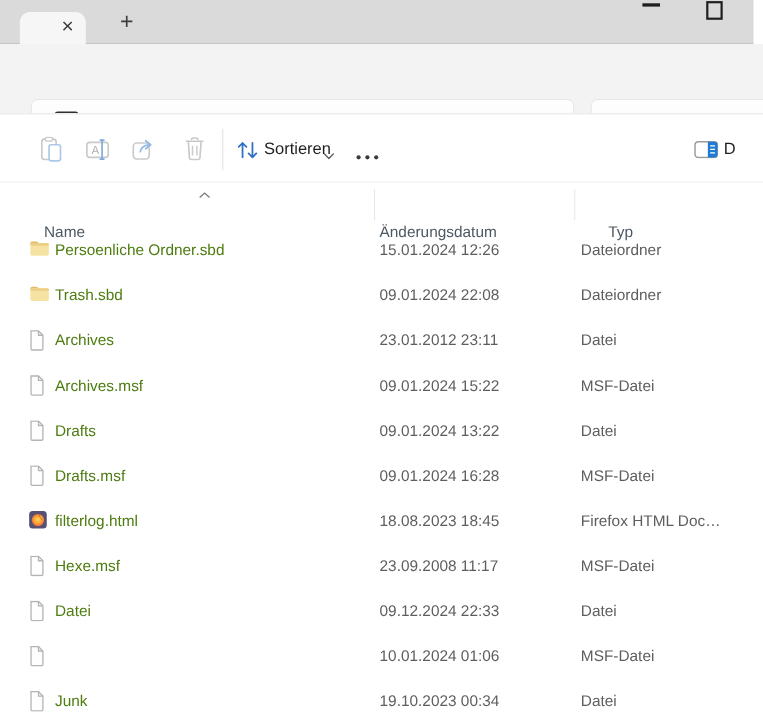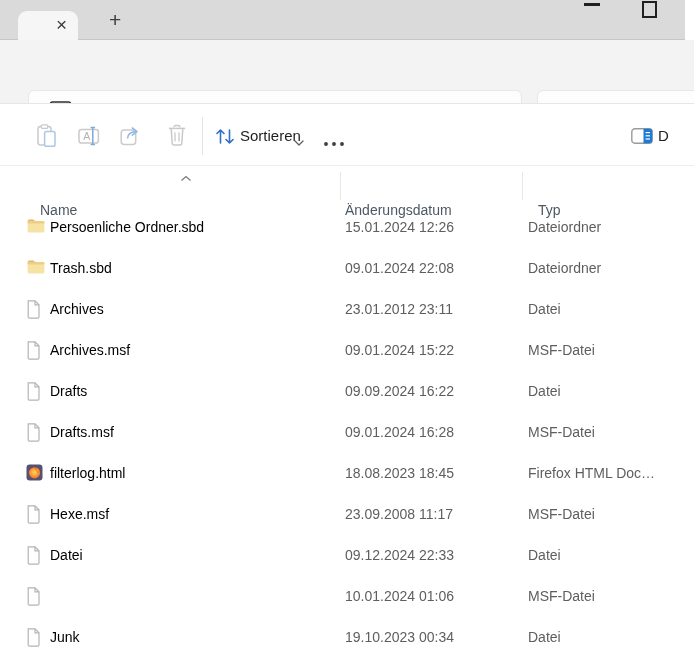--- a/index.html
+++ b/index.html
@@ -44,32 +44,32 @@
   .tb-sort-label{left:240px;top:127px;font-size:15px;color:#1f1f1f;}
   .tb-sort-chev{left:294px;top:133px;}
   .tb-more{left:323px;top:133px;}
   .tb-details-icon{left:631px;top:128px;}
   .tb-details-label{left:658px;top:127px;font-size:15px;color:#1f1f1f;white-space:nowrap;}
 
   
   .hdr{position:absolute;top:178px;font-size:14px;color:#4c5863;margin-top:24px;}
   .hdr-name{left:40px;}
   .hdr-date{left:345px;}
-  .hdr-type{left:538px;}
+  .hdr-type{left:553px;}
   .hdr-caret{position:absolute;left:180px;top:168px;}
   .hdr-vsep{position:absolute;top:172px;width:1px;height:28px;background:#e8e8e8;cursor:col-resize;}
   .hdr-vsep1{left:340px;}
   .hdr-vsep2{left:522px;}
 
   
   #file-rows{position:absolute;left:0;top:207px;width:694px;}
   .row{position:relative;width:694px;height:41px;}
   .row span{position:absolute;top:0;line-height:41px;font-size:14px;white-space:nowrap;}
   .ficon{left:26px;top:11px !important;line-height:normal !important;}
-  .fname{left:50px;color:#000000;}
+  .fname{left:50px;color:#4d7c0f;}
   .fdate{left:345px;color:#5e5e5e;}
   .ftype{left:528px;color:#5e5e5e;}
 </style>
 </head>
 <body>
 
 <svg width="0" height="0" style="position:absolute">
   <defs>
     <radialGradient id="fxg" cx="50%" cy="45%" r="60%">
       <stop offset="0%" stop-color="#ffd54f"></stop>
@@ -238,21 +238,21 @@
         <span class="fname">Archives.msf</span>
         <span class="fdate">09.01.2024 15:22</span>
         <span class="ftype">MSF-Datei</span>
       </div>
       <div class="row">
         <span class="ficon"><svg width="15" height="19" viewBox="0 0 15 19">
             <path d="M2.2 0.8 H9 L13 4.8 V17 q0 1.2 -1.2 1.2 H3.4 q-1.2 0 -1.2 -1.2 Z" fill="#fefefe" stroke="#b4b4b4" stroke-width="1.2"></path>
             <path d="M9 0.8 V4.8 H13" fill="none" stroke="#b4b4b4" stroke-width="1.2"></path>
           </svg></span>
         <span class="fname">Drafts</span>
-        <span class="fdate">09.09.2024 16:22</span>
+        <span class="fdate">09.01.2024 13:22</span>
         <span class="ftype">Datei</span>
       </div>
       <div class="row">
         <span class="ficon"><svg width="15" height="19" viewBox="0 0 15 19">
             <path d="M2.2 0.8 H9 L13 4.8 V17 q0 1.2 -1.2 1.2 H3.4 q-1.2 0 -1.2 -1.2 Z" fill="#fefefe" stroke="#b4b4b4" stroke-width="1.2"></path>
             <path d="M9 0.8 V4.8 H13" fill="none" stroke="#b4b4b4" stroke-width="1.2"></path>
           </svg></span>
         <span class="fname">Drafts.msf</span>
         <span class="fdate">09.01.2024 16:28</span>
         <span class="ftype">MSF-Datei</span>

